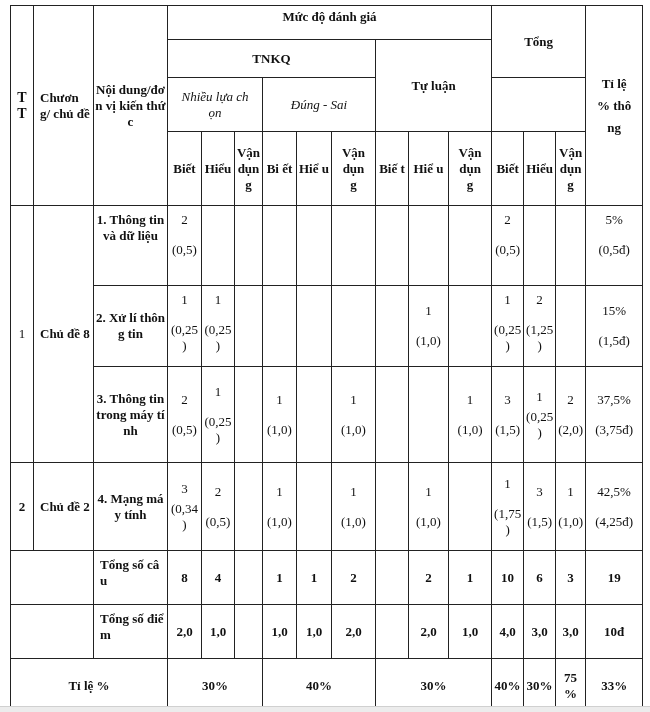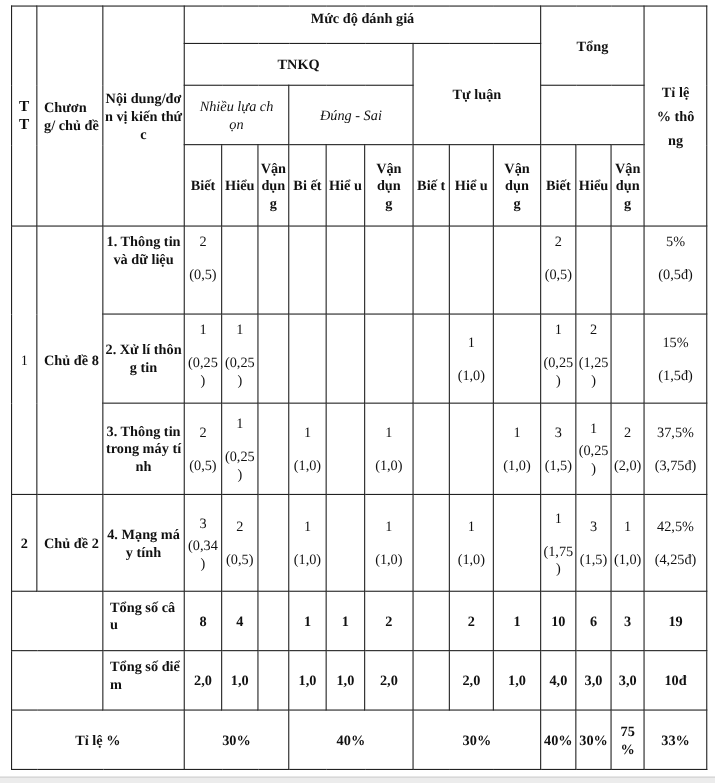--- a/index.html
+++ b/index.html
@@ -198,21 +198,21 @@
     <td class="top cell2">
             <span class="n"></span>
             <span></span>
           </td>
     <td class="cell2">
             <span class="n">15%</span>
             <span>(1,5đ)</span>
           </td>
   </tr>
 
-  <tr style="height:83px">
+  <tr style="height:96px">
     <td class="b">3. Thông tin trong máy tính</td>
     <td class="cell2">
             <span class="n">2</span>
             <span>(0,5)</span>
           </td>
     <td class="cell2">
             <span class="n">1</span>
             <span>(0,25 )</span>
           </td>
     <td class="cell2">

